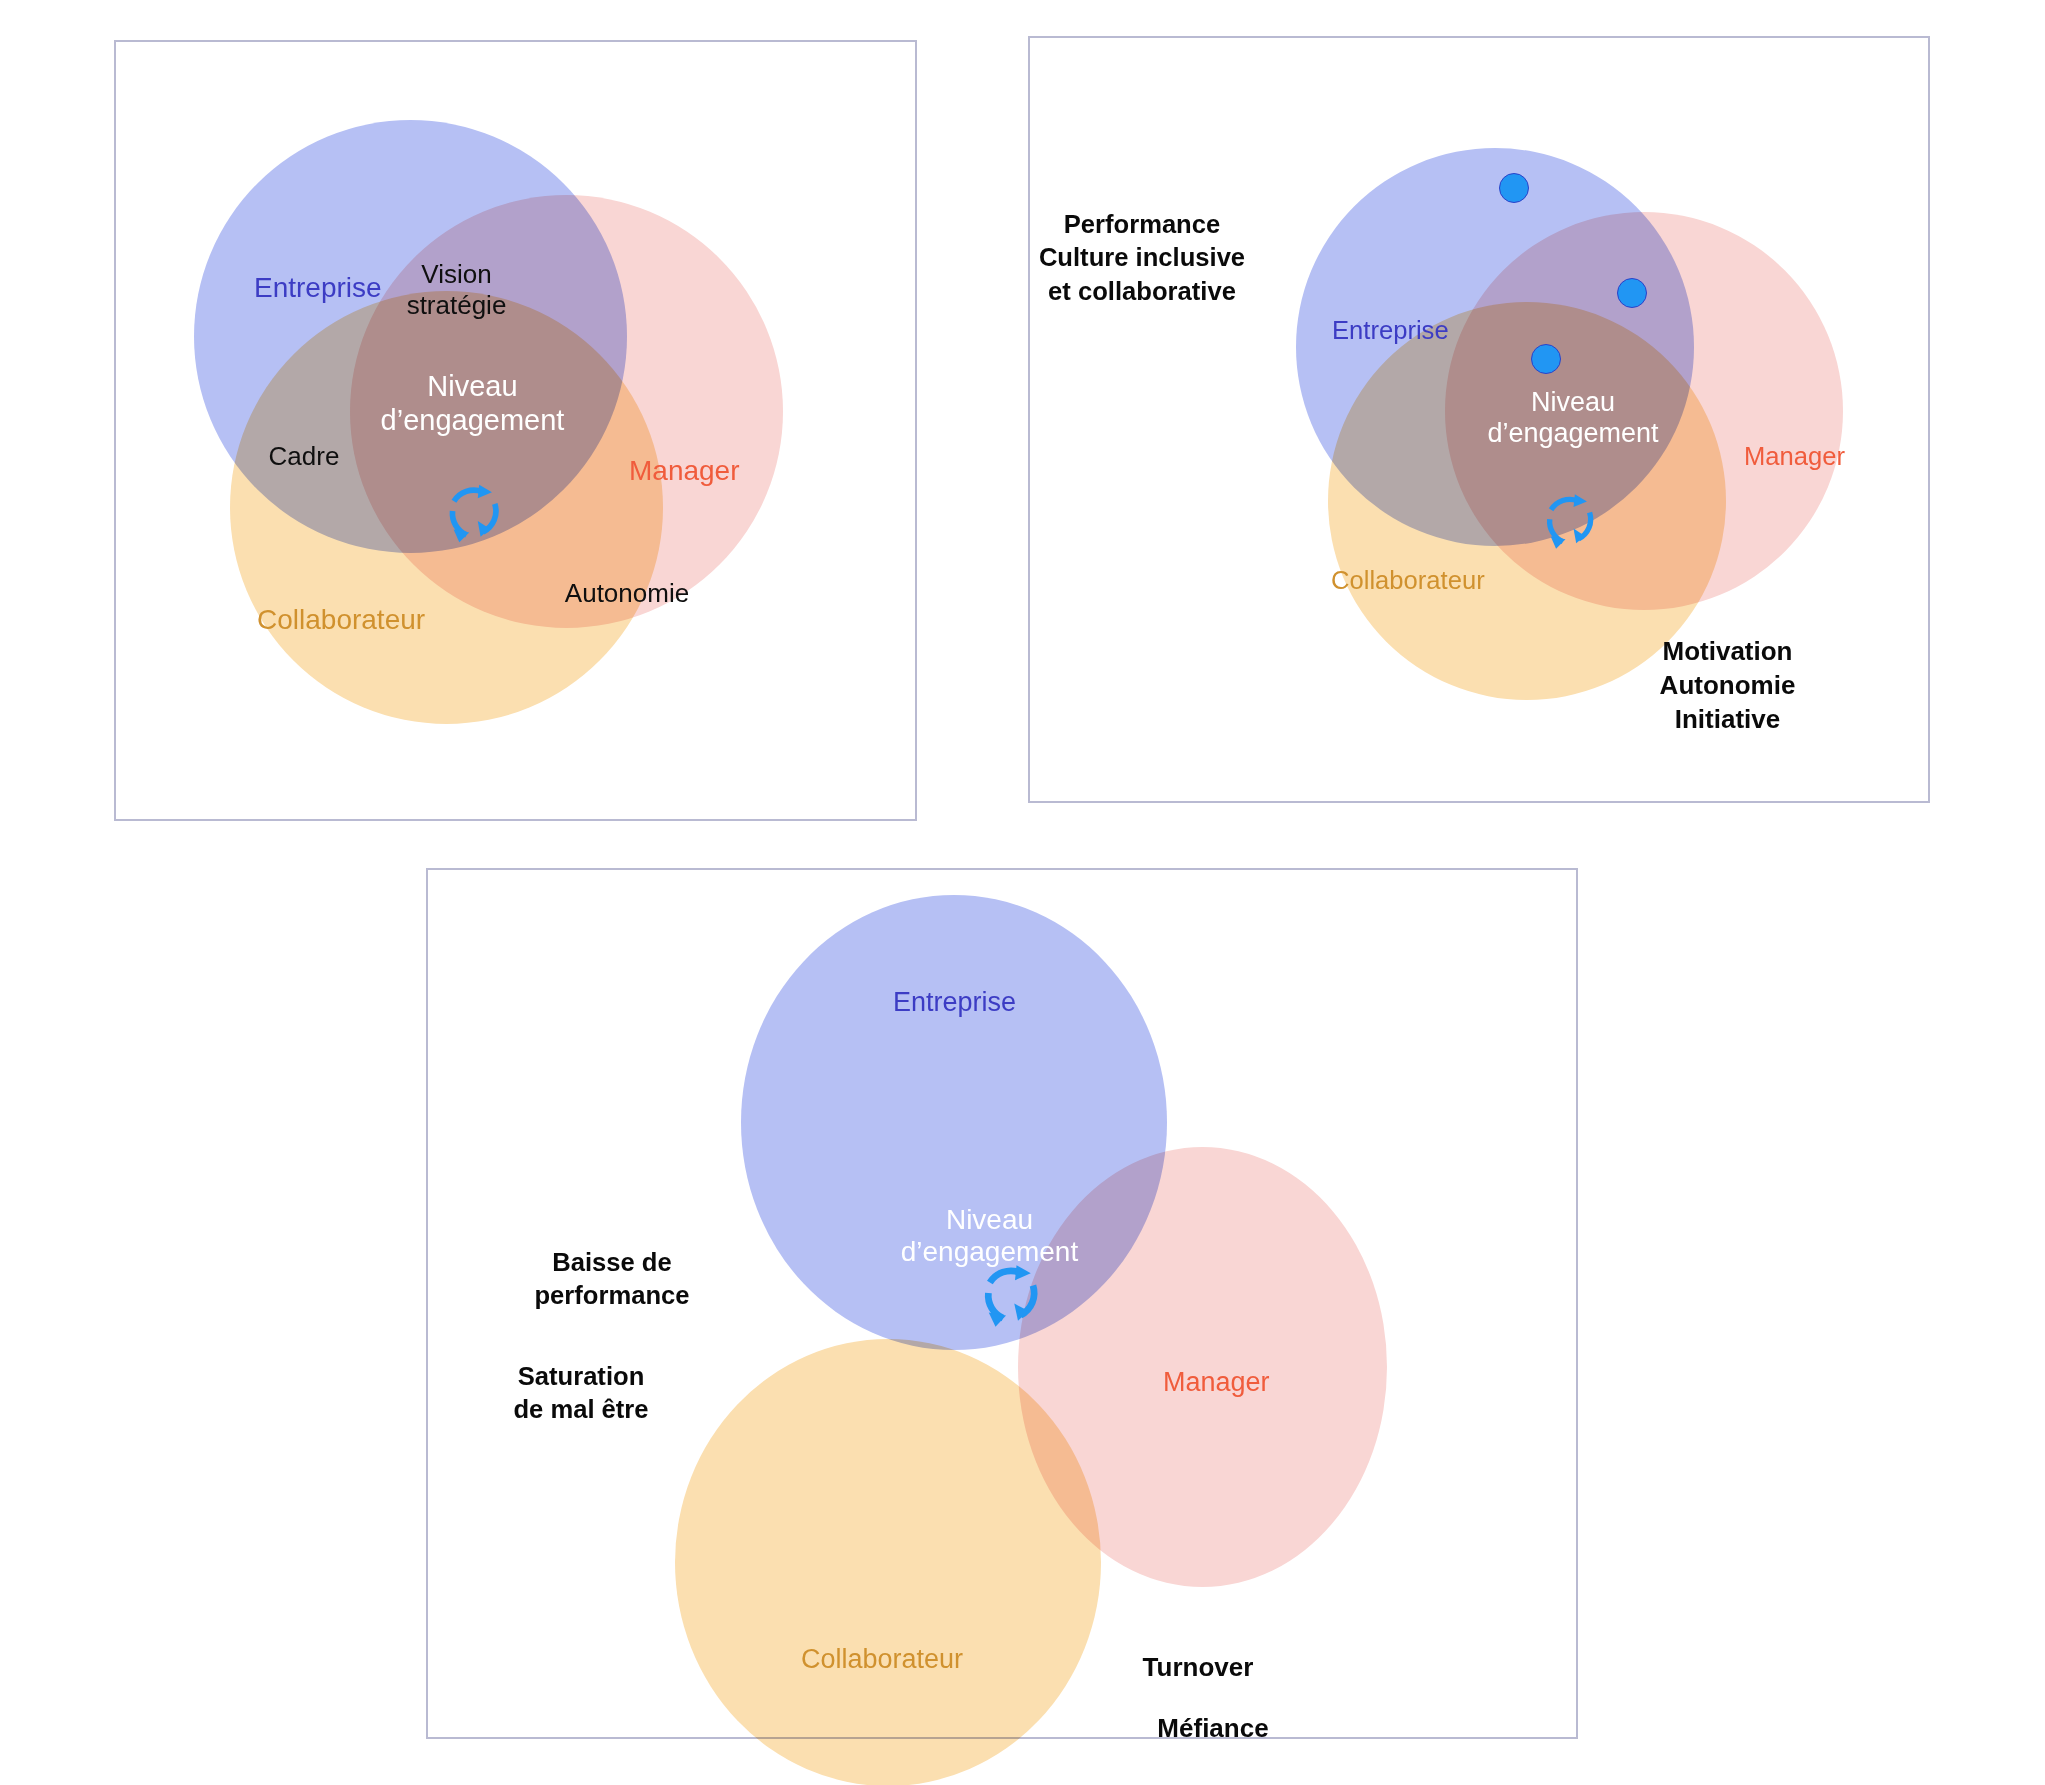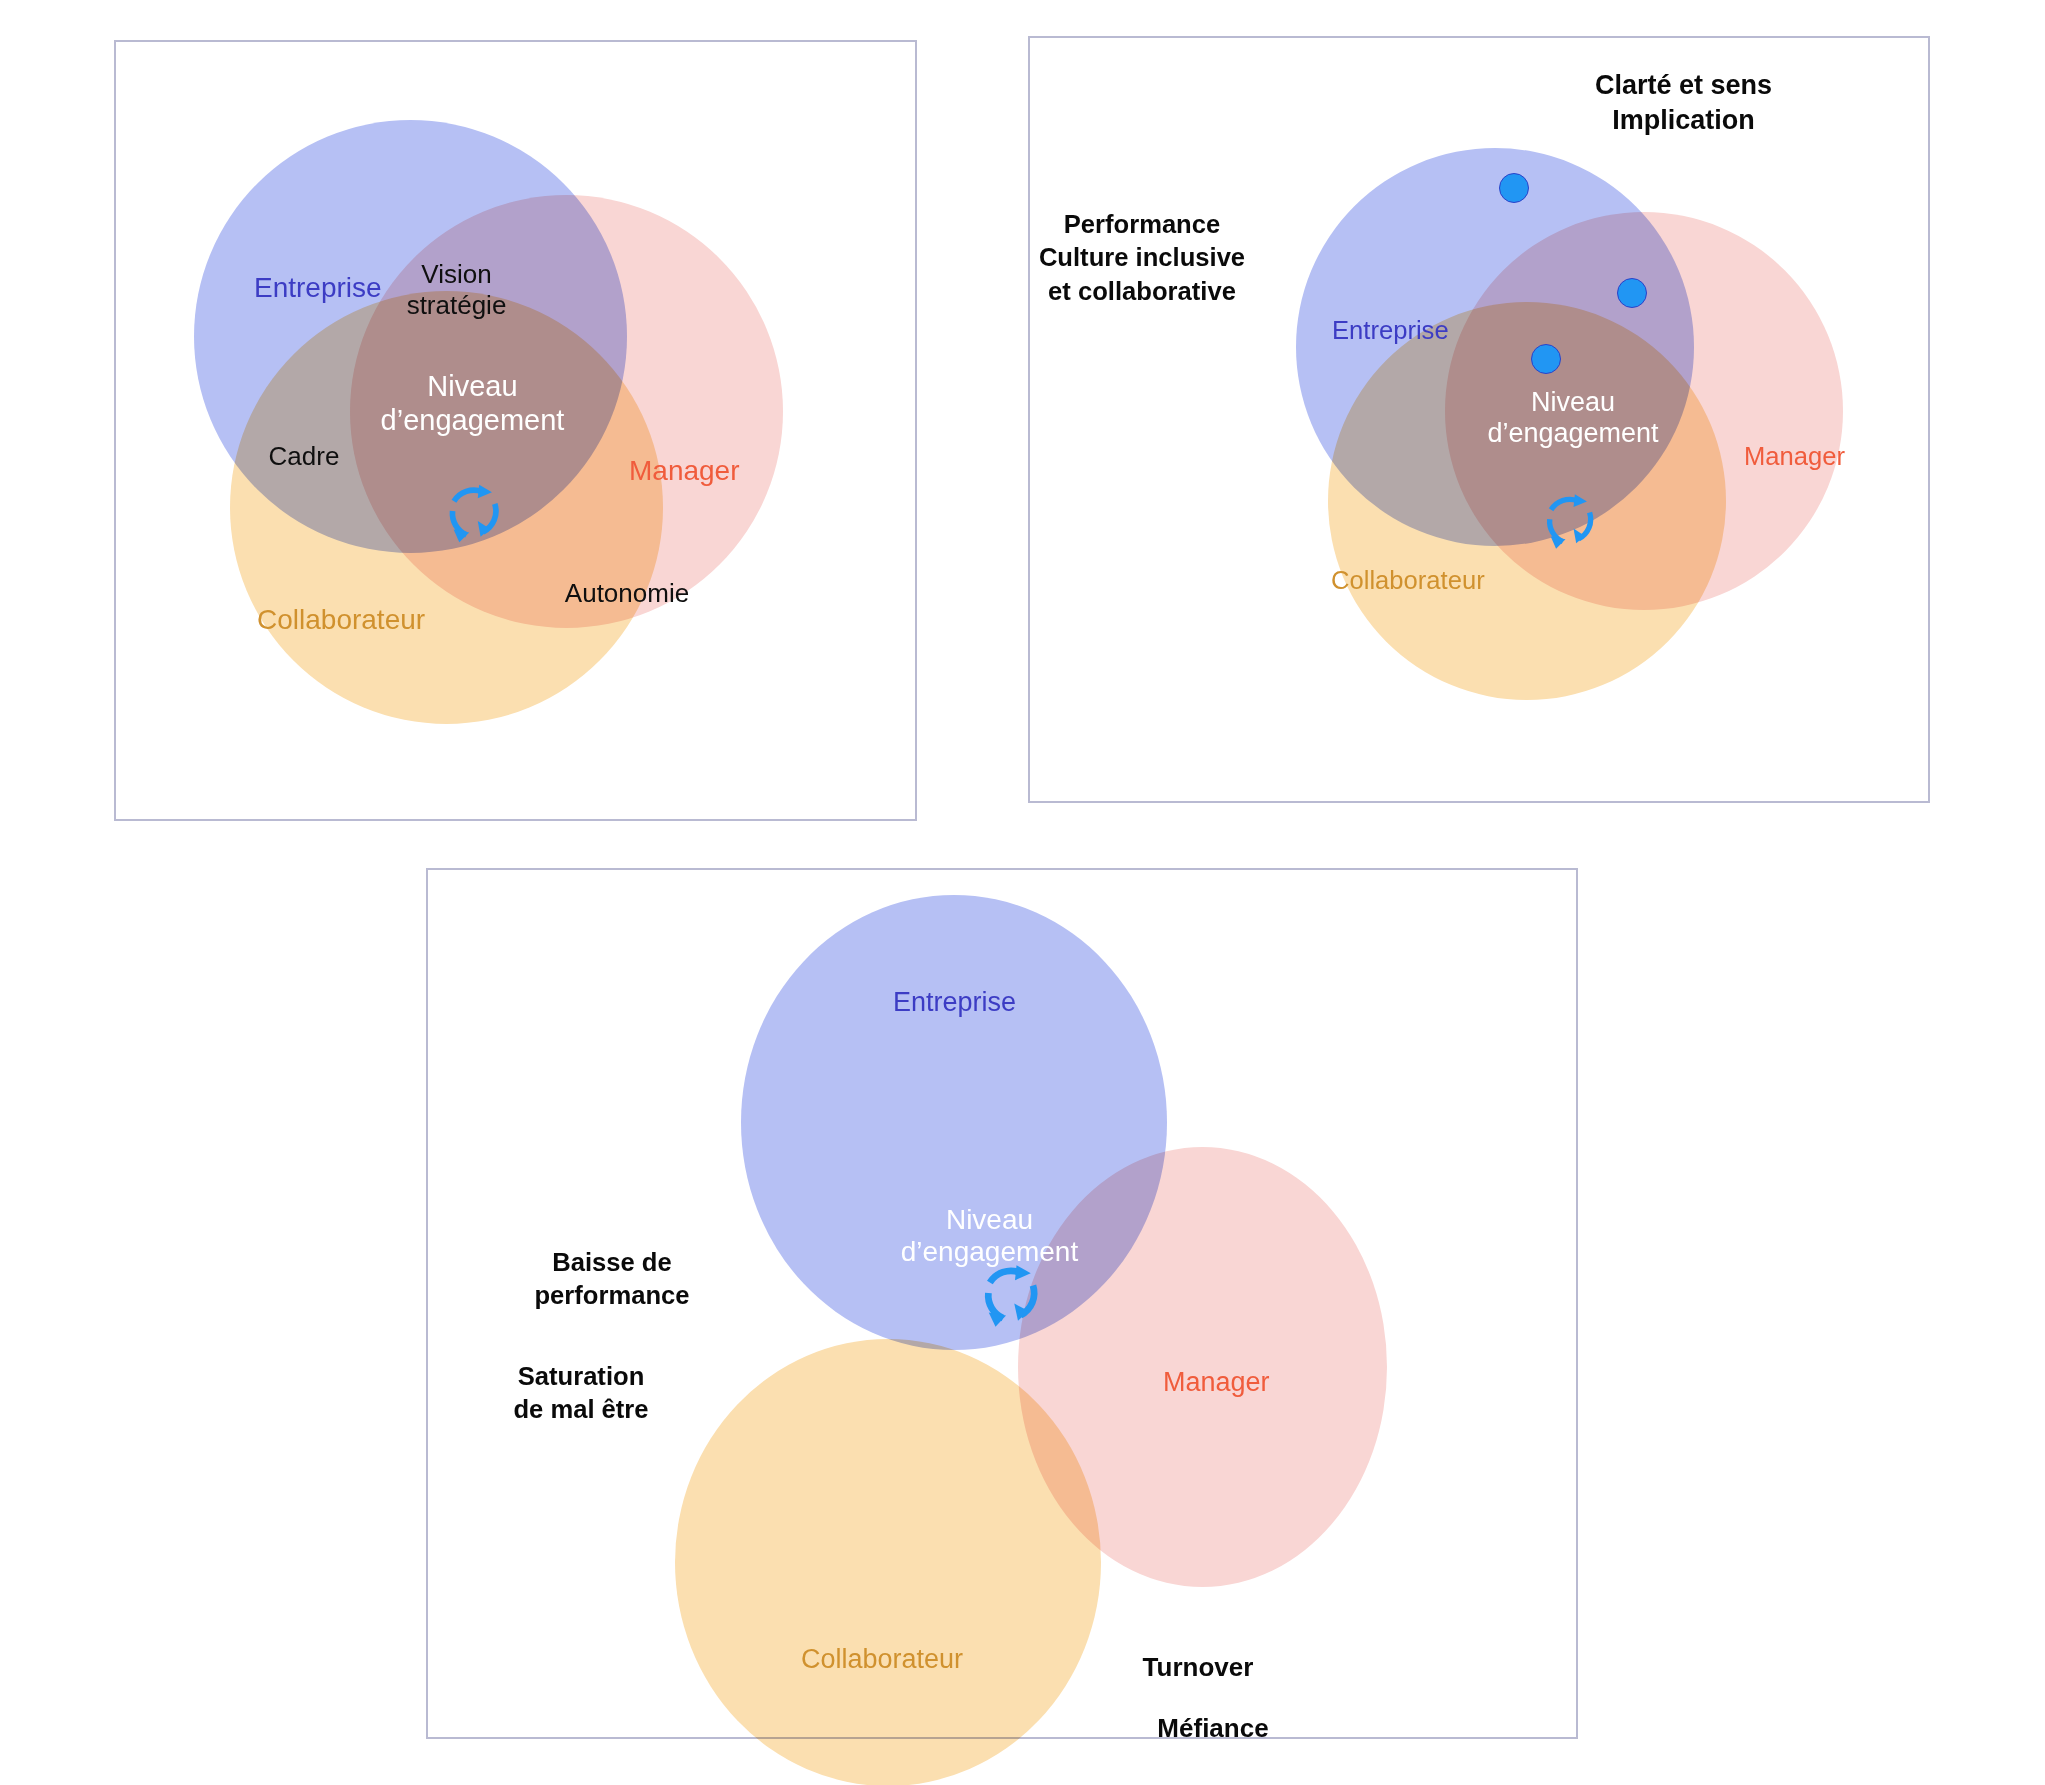--- a/index.html
+++ b/index.html
@@ -148,31 +148,32 @@
         <polygon points="58,11 76,21.5 56,30"></polygon>
         <polygon points="73,73 60,84 56,62"></polygon>
         <polygon points="22,74 30,92 44,78"></polygon>
       </g>
     </svg>
 
     <div class="dot" style="left:469px; top:135px; width:30px; height:30px;"></div>
     <div class="dot" style="left:587px; top:240px; width:30px; height:30px;"></div>
     <div class="dot" style="left:501px; top:306px; width:30px; height:30px;"></div>
 
-    <div class="lbl-outer" style="left:522px; top:30px; width:263px; font-size:27px;">
-      <div>Clarté et sens</div>
-      <div>Implication</div>
-    </div>
 
     <div class="lbl-outer" style="left:-37px; top:170px; width:298px; font-size:25.6px;">
       <div>Performance</div>
       <div>Culture inclusive</div>
       <div>et collaborative</div>
     </div>
 
+    <div class="lbl-outer" style="left:568px; top:597px; width:259px; font-size:26px;">
+      <div>Motivation</div>
+      <div>Autonomie</div>
+      <div>Initiative</div>
+    </div>
 
   </div>
 </div>
 
 <div class="panel" id="panel-3">
   <div class="venn">
 
     <div class="circle c-ent" style="left:313px; top:25px; width:426px; height:455px;"></div>
     <div class="circle c-man" style="left:590px; top:277px; width:369px; height:440px;"></div>
     <div class="circle c-col" style="left:247px; top:469px; width:426px; height:447px;"></div>

